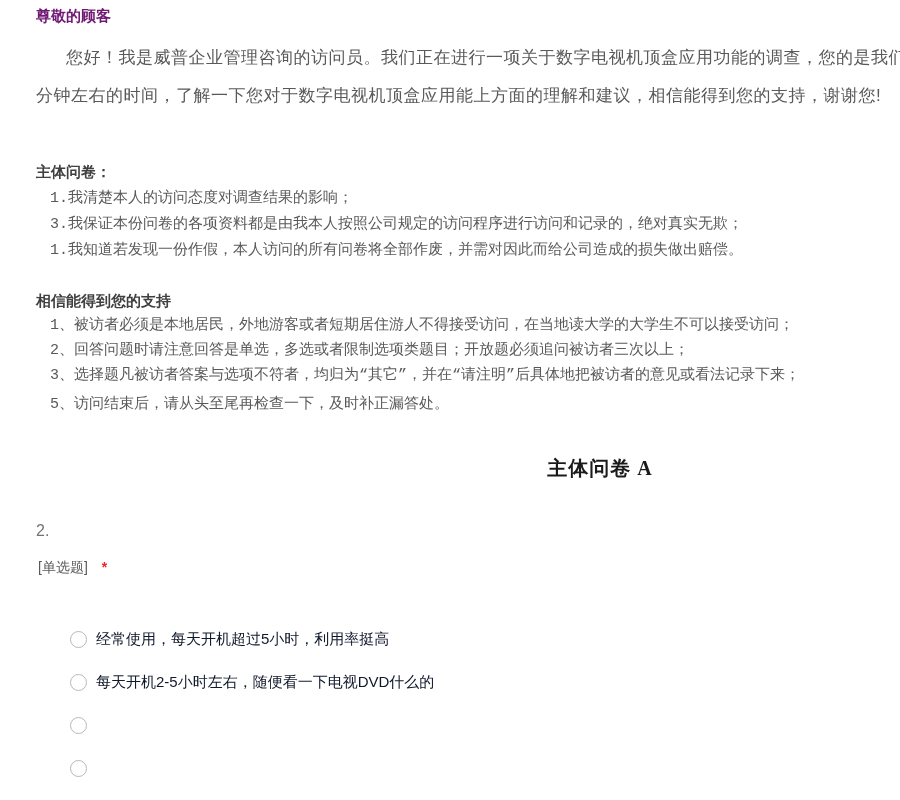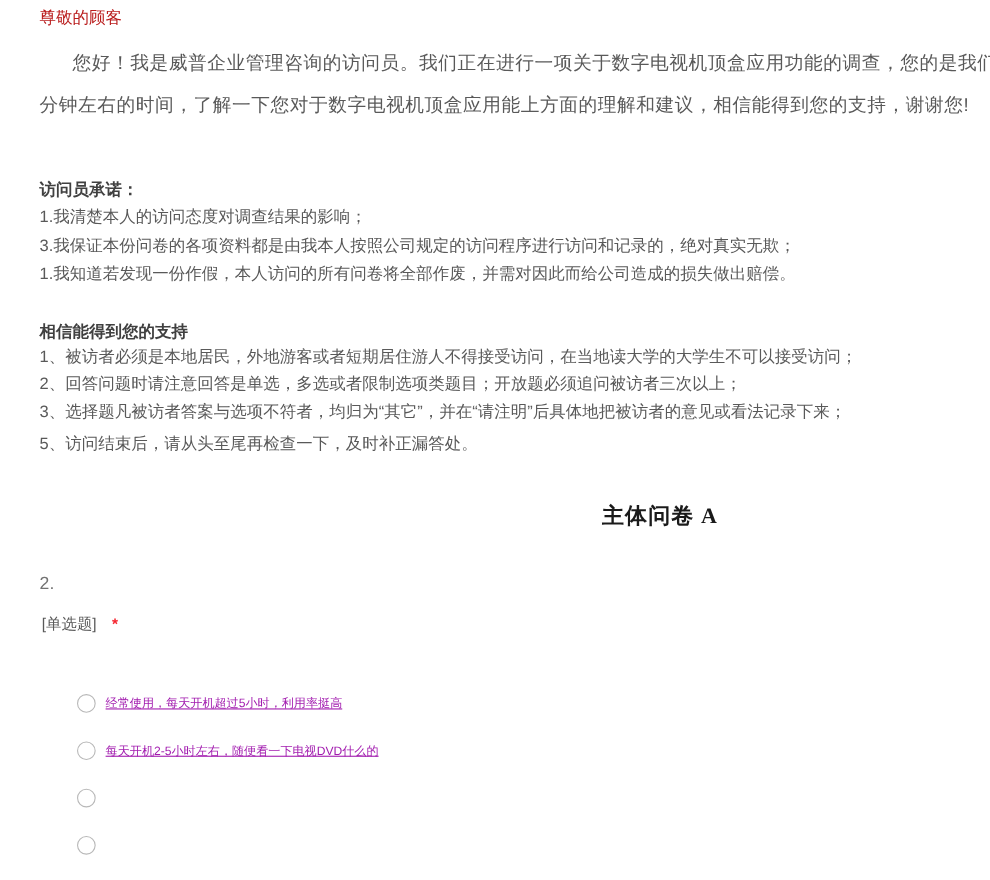--- a/index.html
+++ b/index.html
@@ -15,35 +15,35 @@
     background: #ffffff;
   }
   #canvas {
     position: absolute; top: 0; left: 0;
     width: 1200px; height: 800px;
   }
   .abs { position: absolute; white-space: nowrap; }
 
   .greeting {
     left: 36px; top: 7px;
-    font-size: 15px; font-weight: normal; color: #b91c1c;
+    font-size: 15px; font-weight: bold; color: #701a75;
   }
   .intro {
     font-size: 17px; color: #595959; letter-spacing: 0.5px;
   }
   .intro.l1 { left: 66px; top: 46px; }
   .intro.l2 { left: 36px; top: 84px; }
 
   .sec-title {
     left: 36px;
     font-size: 15px; font-weight: bold; color: #404040;
   }
   .body-line {
-    left: 36px;
-    font-size: 15px; color: #595959;
+    left: 50px;
+    font-size: 15px; color: #595959; font-family: Liberation Mono, monospace;
   }
 
   .main-title {
     left: 0; top: 455px; width: 1200px;
     text-align: center;
     font-family: "Liberation Serif", "DejaVu Serif", serif;
     font-size: 20px; font-weight: bold; color: #1a1a1a;
     letter-spacing: 1px;
   }
 
@@ -73,35 +73,35 @@
   .radio {
     box-sizing: border-box;
     width: 17px; height: 17px;
     border: 1px solid #b8b8b8;
     border-radius: 50%;
     background: #ffffff;
     flex: 0 0 auto;
     margin-right: 9px;
   }
   .option-label {
-    font-size: 11px; color: #a21caf; text-decoration: underline;
+    font-size: 15px; color: #0f172a;
   }
 </style>
 </head>
 <body>
 
 <div id="viewport">
   <div id="canvas">
 
     <div class="abs greeting">尊敬的顾客</div>
 
     <div class="abs intro l1">您好！我是威普企业管理咨询的访问员。我们正在进行一项关于数字电视机顶盒应用功能的调查，您的是我们按照科学</div>
     <div class="abs intro l2">分钟左右的时间，了解一下您对于数字电视机顶盒应用能上方面的理解和建议，相信能得到您的支持，谢谢您!</div>
 
-    <div class="abs sec-title" style="top:163px">访问员承诺：</div>
+    <div class="abs sec-title" style="top:163px">主体问卷：</div>
     <div class="abs body-line" style="top:188px">1.我清楚本人的访问态度对调查结果的影响；</div>
     <div class="abs body-line" style="top:214px">3.我保证本份问卷的各项资料都是由我本人按照公司规定的访问程序进行访问和记录的，绝对真实无欺；</div>
     <div class="abs body-line" style="top:240px">1.我知道若发现一份作假，本人访问的所有问卷将全部作废，并需对因此而给公司造成的损失做出赔偿。</div>
 
     <div class="abs sec-title" style="top:292px">相信能得到您的支持</div>
     <div class="abs body-line" style="top:315px">1、被访者必须是本地居民，外地游客或者短期居住游人不得接受访问，在当地读大学的大学生不可以接受访问；</div>
     <div class="abs body-line" style="top:340px">2、回答问题时请注意回答是单选，多选或者限制选项类题目；开放题必须追问被访者三次以上；</div>
     <div class="abs body-line" style="top:365px">3、选择题凡被访者答案与选项不符者，均归为“其它”，并在“请注明”后具体地把被访者的意见或看法记录下来；</div>
     <div class="abs body-line" style="top:394px">5、访问结束后，请从头至尾再检查一下，及时补正漏答处。</div>
 

